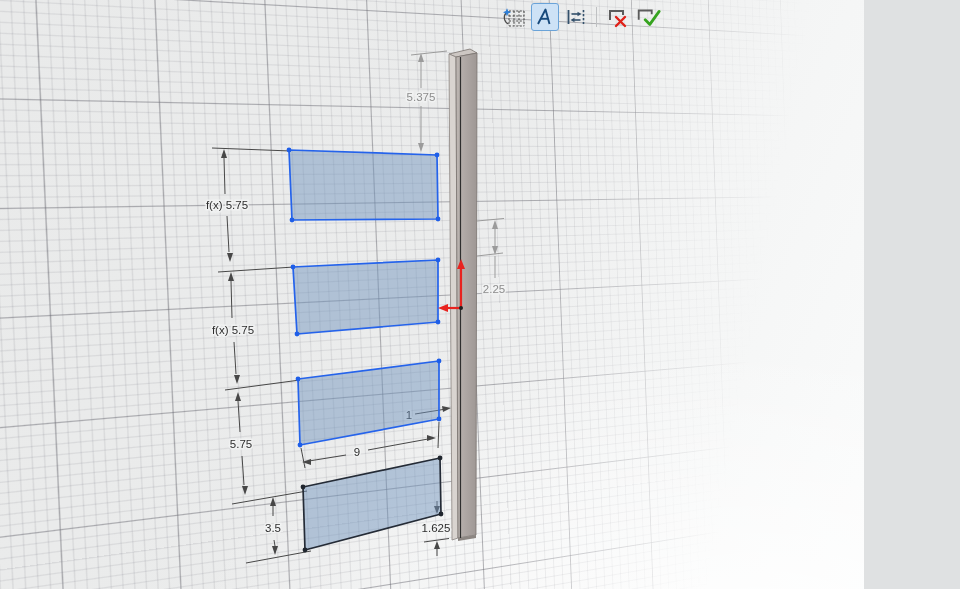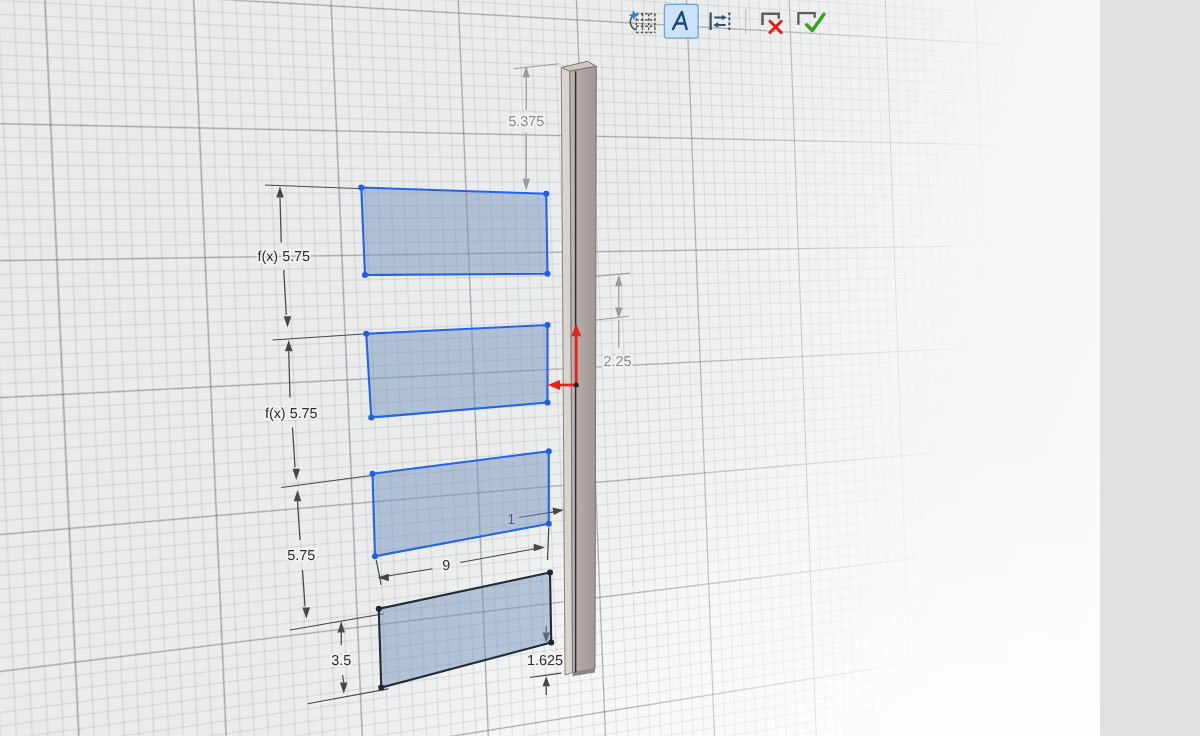--- a/index.html
+++ b/index.html
@@ -2,21 +2,20 @@
 <html><head>
 <meta charset="utf-8">
 <style>
   html,body{margin:0;padding:0;background:#dfe1e2;}
   .viewport{
     position:relative;width:864px;height:589px;overflow:hidden;
     background:
       radial-gradient(120% 90% at 88% 108%, rgba(255,255,255,.9) 0%, rgba(255,255,255,0) 55%),
       linear-gradient(113deg,#e9eaea 0%,#ebecec 50%,#f4f5f5 72%,#fafbfb 100%);
     font-family:"Liberation Sans",sans-serif;
-    padding-left:16px;
   }
   
   .grid-mask{
     position:absolute;inset:0;pointer-events:none;
     -webkit-mask-image:linear-gradient(100deg,#000 60%,rgba(0,0,0,0) 84%);
     mask-image:linear-gradient(100deg,#000 60%,rgba(0,0,0,0) 84%);
   }
   .grid-plane{
     position:absolute;left:-520px;top:-520px;width:2300px;height:1750px;
     background-image:

